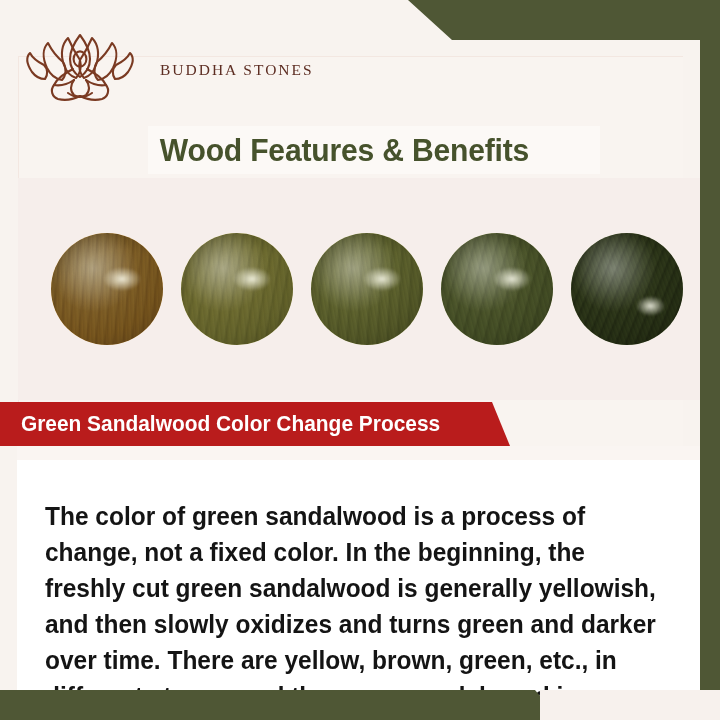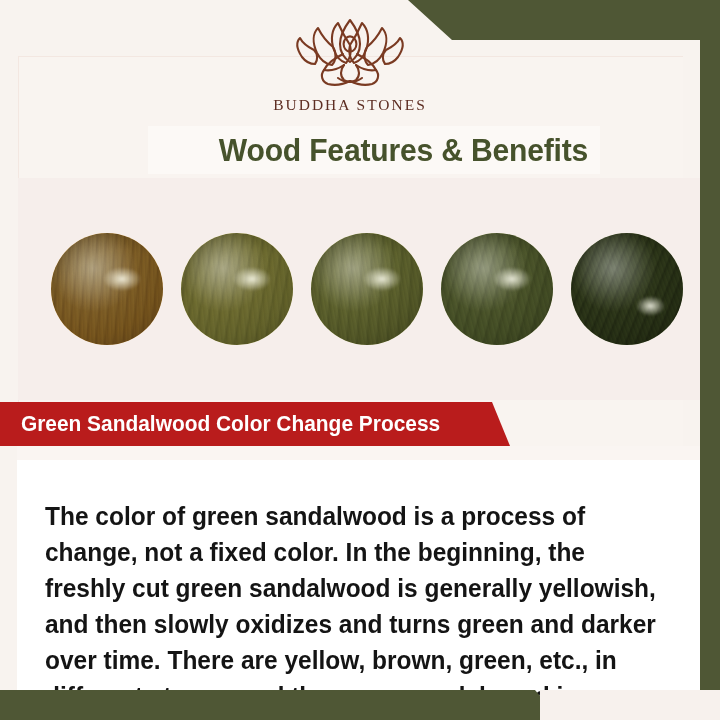--- a/index.html
+++ b/index.html
@@ -28,38 +28,38 @@
     position:absolute;
     left:18px;top:56px;width:664px;height:624px;
     background:#f9f4f0;
     border-top:1px solid #f3e7e1;
     border-left:1px solid #f3e7e1;
   }
 
   
   .logo-zone{
     position:absolute;left:0;top:14px;width:700px;height:110px;
-    display:flex;flex-direction:column;align-items:center;justify-content:flex-start;
+    display:flex;flex-direction:row;align-items:center;justify-content:flex-start;
   }
   .lotus-logo{display:block;}
   .brand-name{
     margin-top:2px;
     font-family:"Liberation Serif","DejaVu Serif",serif;
     font-size:15.5px;
     letter-spacing:2.0px;
     color:#5d2d22;
     font-weight:400;
   }
 
   
   .headline-band{
     position:absolute;
     left:148px;top:126px;width:452px;height:48px;
     background:#fcf9f6;
-    display:flex;align-items:center;justify-content:flex-end;
+    display:flex;align-items:center;justify-content:flex-start;
   }
   .headline-text{
     font-family:"Liberation Sans Narrow","Liberation Sans",sans-serif;
     font-weight:bold;
     font-size:32px;
     letter-spacing:-0.2px;
     color:#46522c;
     white-space:nowrap;
     transform:scaleX(0.94);
   }

